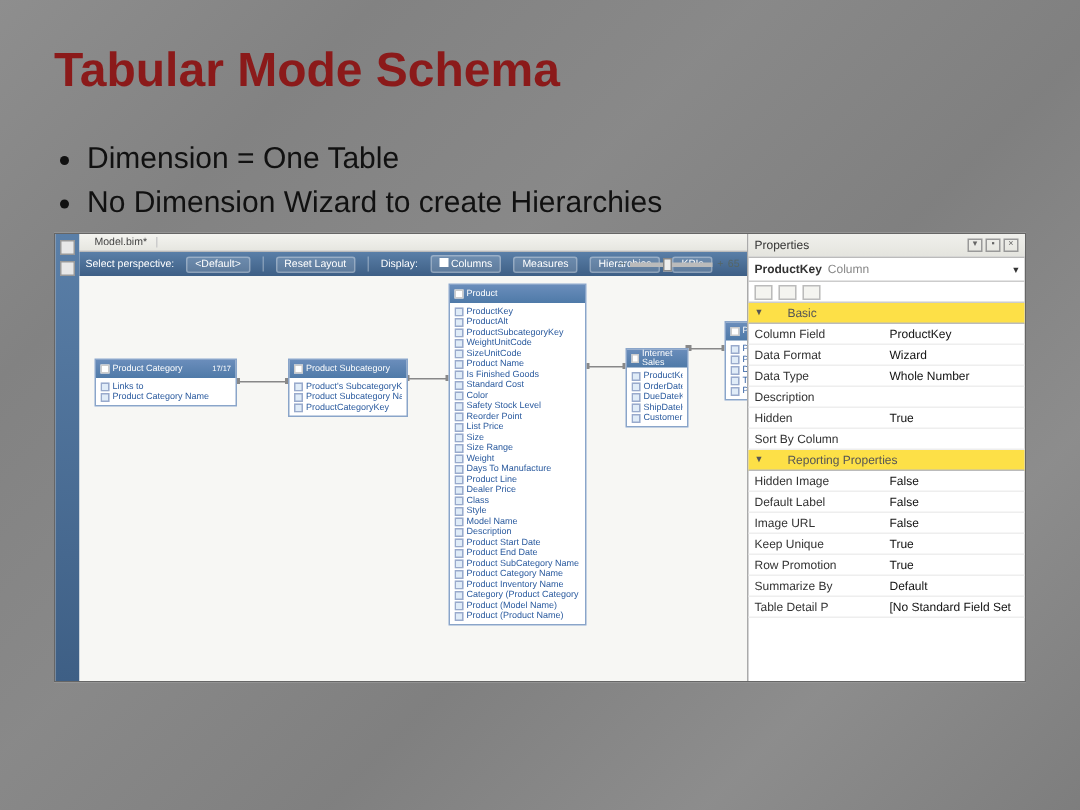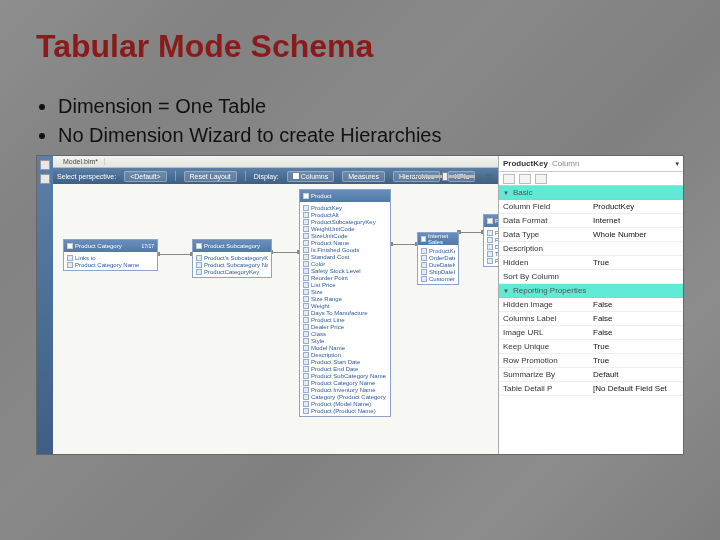--- a/index.html
+++ b/index.html
@@ -32,21 +32,21 @@
 .rel::before{left:-2px}.rel::after{right:-2px}
 .propwrap{position:absolute;right:0;top:0;bottom:0;width:185px;background:#fff;border-left:1px solid #aaa;display:flex;flex-direction:column}
 .proptitle{height:16px;background:linear-gradient(#f0f0ec,#e4e4de);border-bottom:1px solid #bbb;display:flex;align-items:center;justify-content:space-between;padding:0 4px;font-size:8px;color:#333}
 .proptitle .wbtns{display:flex;gap:2px}
 .proptitle .wb{width:10px;height:9px;border:1px solid #999;font-size:6px;text-align:center;line-height:7px;color:#666}
 .propsub{height:16px;border-bottom:1px solid #ccc;display:flex;align-items:center;padding:0 4px;font-size:8px;gap:4px}
 .propsub .nm{font-weight:bold}
 .propsub .typ{color:#888}
 .proptoolbar{height:14px;border-bottom:1px solid #ccc;display:flex;align-items:center;padding:0 4px;gap:4px}
 .proptoolbar .pb{width:12px;height:10px;border:1px solid #bbb;background:#f4f4f0}
-.propsec{height:14px;background:#5eead4;border-bottom:1px solid #bbb;display:flex;align-items:center;padding:0 4px;font-size:8px;color:#555;gap:4px}
+.propsec{height:14px;background:#fde047;border-bottom:1px solid #bbb;display:flex;align-items:center;padding:0 4px;font-size:8px;color:#555;gap:16px}
 .propsec .tri{font-size:6px}
 .proprow{display:flex;height:14px;border-bottom:1px solid #eee;font-size:8px}
 .proprow .k{width:90px;padding:0 4px;color:#333;display:flex;align-items:center;overflow:hidden}
 .proprow .v{flex:1;padding:0 4px;color:#111;display:flex;align-items:center;overflow:hidden}
 </style>
 </head>
 <body>
 
 <div class="texture"></div>
 <div class="slide">
@@ -315,20 +315,28 @@
             </div>
           <div>
               <span class="ci"></span>
               <span>Promotion Category</span>
             </div>
         </div>
       </div>
     </div>
 
     <div class="propwrap">
+      <div class="proptitle">
+        <span>Properties</span>
+        <div class="wbtns">
+          <div class="wb">▾</div>
+          <div class="wb">▪</div>
+          <div class="wb">×</div>
+        </div>
+      </div>
       <div class="propsub">
         <span class="nm">ProductKey</span>
         <span class="typ">Column</span>
         <span style="margin-left:auto;font-size:7px">▾</span>
       </div>
       <div class="proptoolbar">
         <div class="pb"></div>
         <div class="pb"></div>
         <div class="pb"></div>
       </div>
@@ -336,21 +344,21 @@
           <span class="tri">▼</span>
           <span>Basic</span>
         </div>
       <div id="basicrows">
           <div class="proprow">
             <div class="k">Column Field</div>
             <div class="v">ProductKey</div>
           </div>
           <div class="proprow">
             <div class="k">Data Format</div>
-            <div class="v">Internet</div>
+            <div class="v">Wizard</div>
           </div>
           <div class="proprow">
             <div class="k">Data Type</div>
             <div class="v">Whole Number</div>
           </div>
           <div class="proprow">
             <div class="k">Description</div>
             <div class="v"></div>
           </div>
           <div class="proprow">
@@ -365,39 +373,39 @@
       <div class="propsec">
           <span class="tri">▼</span>
           <span>Reporting Properties</span>
         </div>
       <div id="reprows">
           <div class="proprow">
             <div class="k">Hidden Image</div>
             <div class="v">False</div>
           </div>
           <div class="proprow">
-            <div class="k">Columns Label</div>
+            <div class="k">Default Label</div>
             <div class="v">False</div>
           </div>
           <div class="proprow">
             <div class="k">Image URL</div>
             <div class="v">False</div>
           </div>
           <div class="proprow">
             <div class="k">Keep Unique</div>
             <div class="v">True</div>
           </div>
           <div class="proprow">
             <div class="k">Row Promotion</div>
             <div class="v">True</div>
           </div>
           <div class="proprow">
             <div class="k">Summarize By</div>
             <div class="v">Default</div>
           </div>
           <div class="proprow">
             <div class="k">Table Detail P</div>
-            <div class="v">[No Default Field Set</div>
+            <div class="v">[No Standard Field Set</div>
           </div>
         </div>
     </div>
   </div>
 </div>
 
 </body></html>

